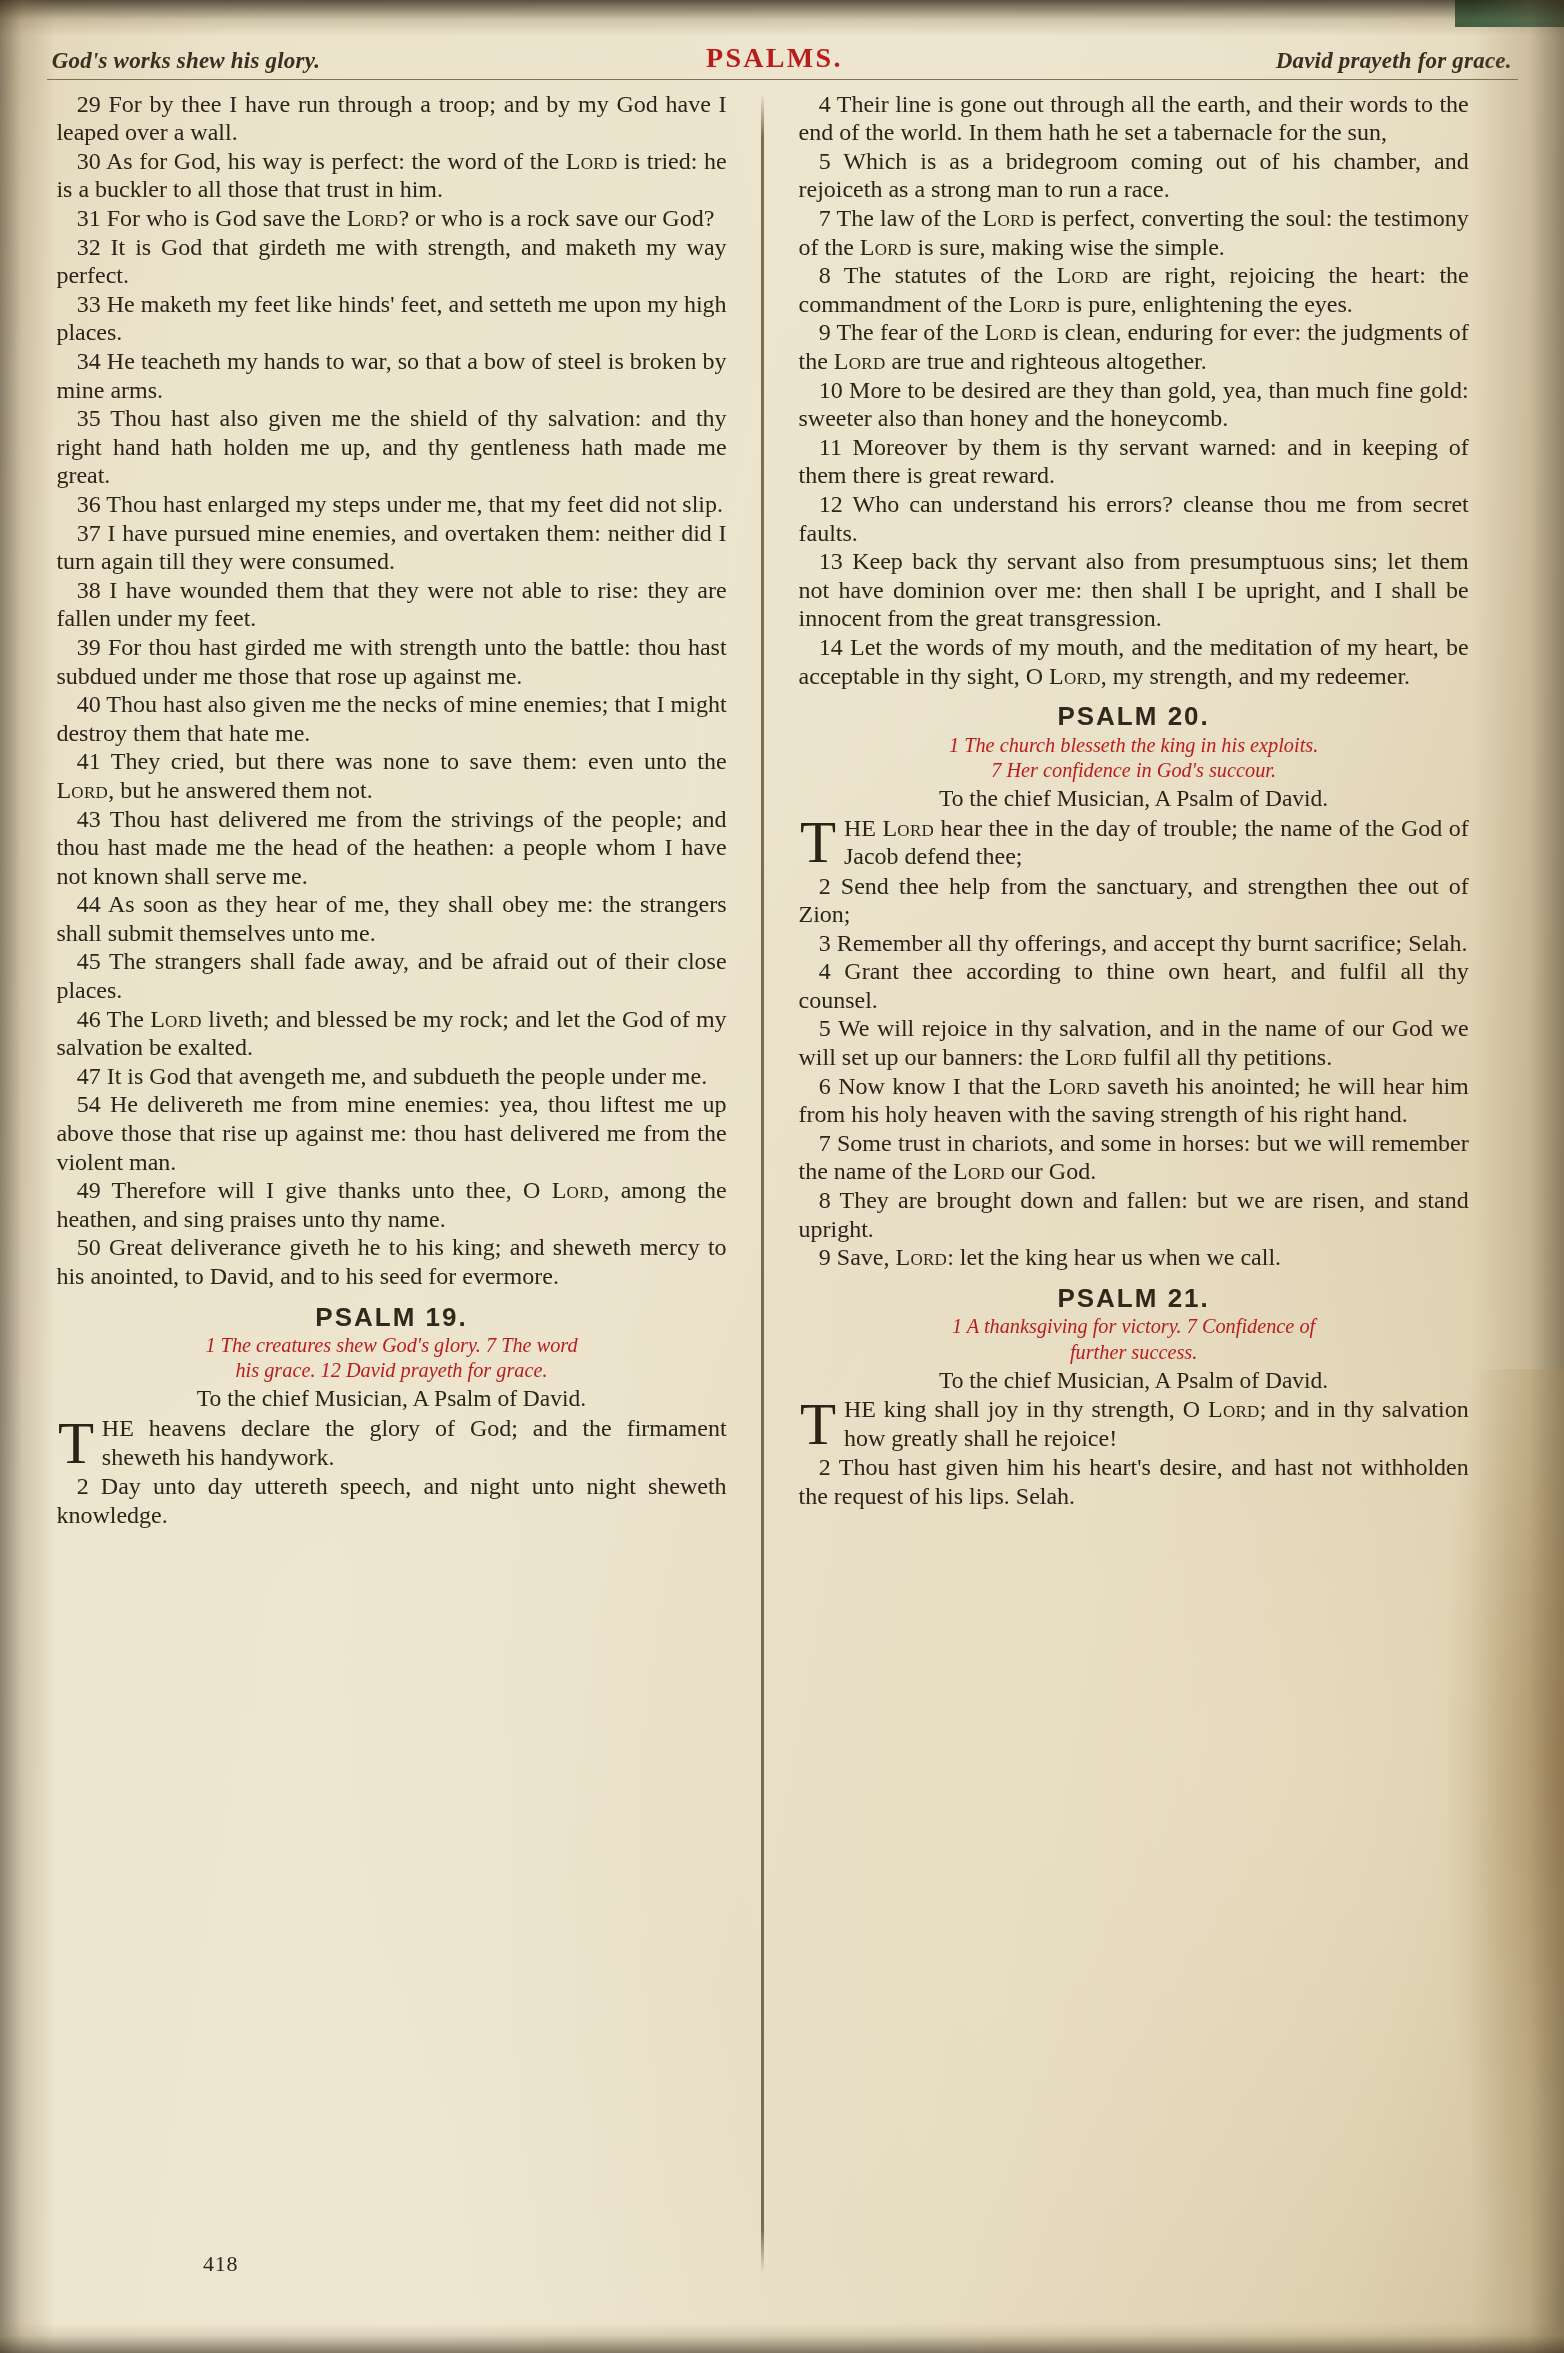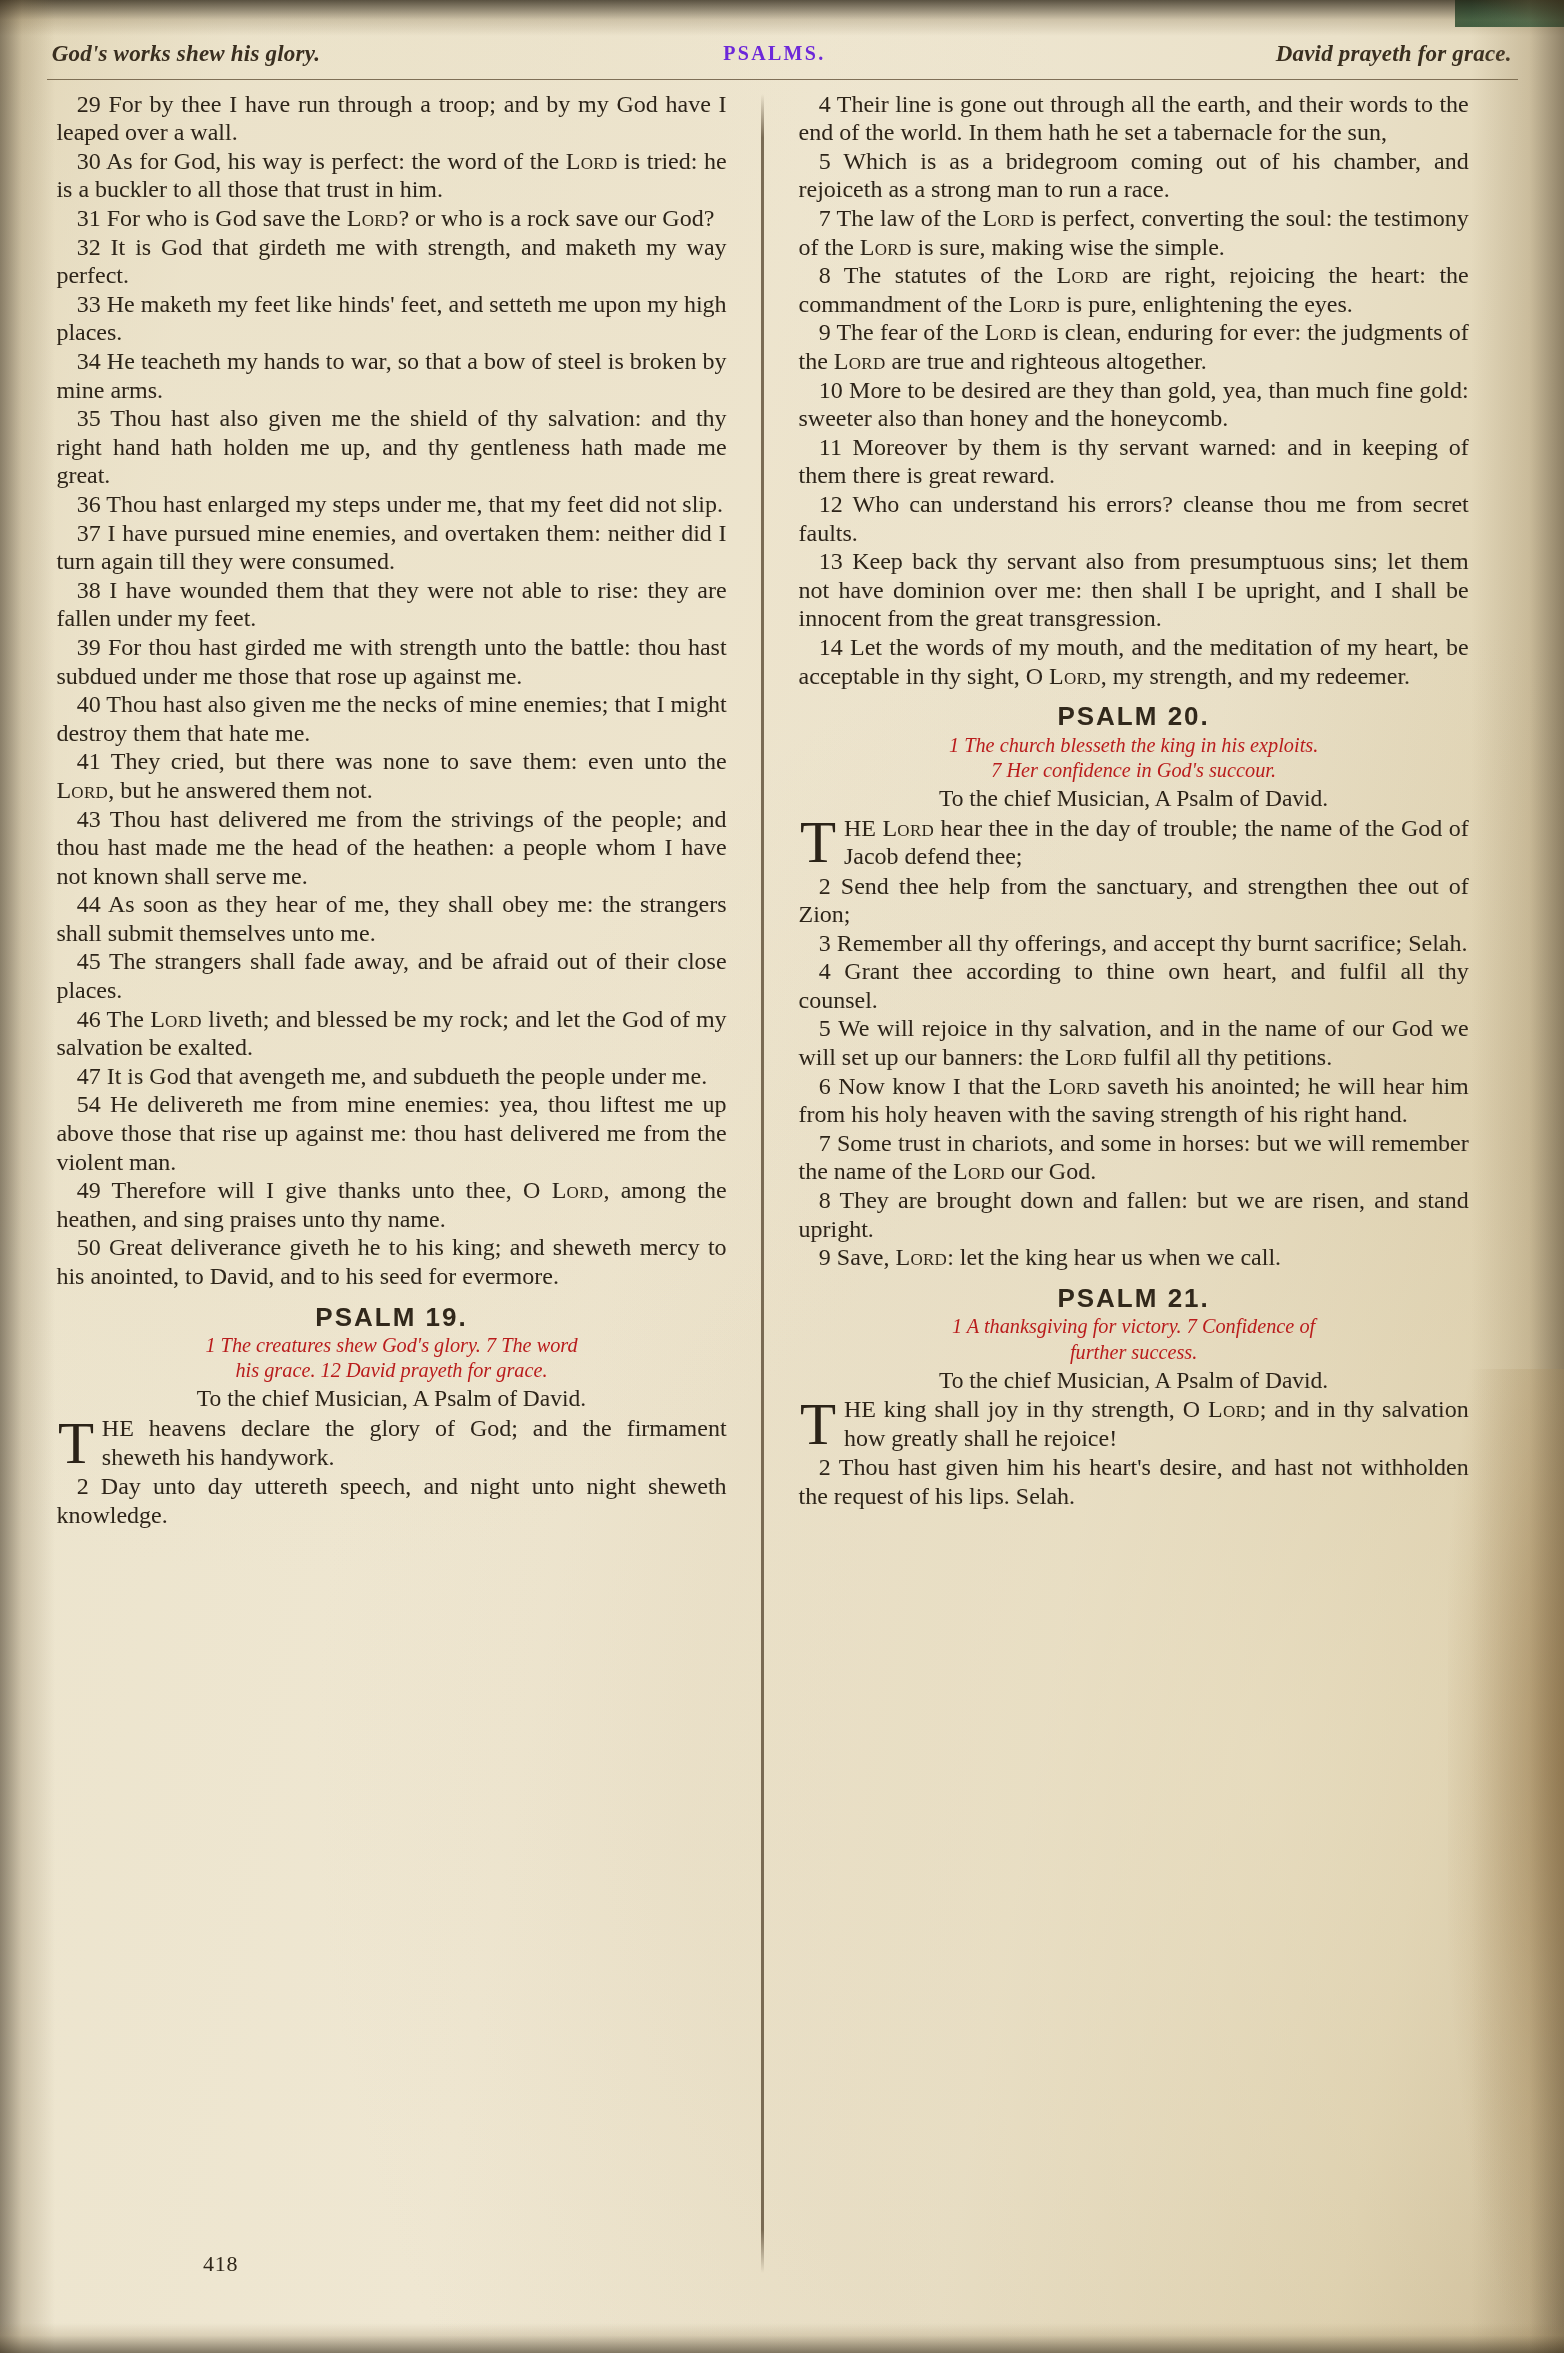--- a/index.html
+++ b/index.html
@@ -67,39 +67,39 @@
   .content {
     position: absolute;
     left: 47px;
     top: 33px;
     width: 1471px;
     height: 2293px;
   }
   
   .running-head {
     display: flex;
-    align-items: center;
+    align-items: flex-end;
     justify-content: space-between;
     padding: 0 6.3px 0 4.7px;
     height: 41px;
     gap: 32px;
   }
   .rh-left, .rh-right {
     font-style: italic;
     font-size: 23px;
     letter-spacing: 0.2px;
     font-family: "Liberation Serif", serif;
     font-weight: 600;
     color: #3a2f20;
   }
   .rh-center {
-    font-size: 20px;
+    font-size: 28px;
     letter-spacing: 2.3px;
     font-weight: 700;
-    color: #6d28d9;
+    color: #b91c1c;
     margin-left: -47px;
   }
   .rule {
     height: 1.6px;
     background: #6b5b42;
     opacity: 0.85;
     margin: 4.7px 0 9.4px 0;
   }
   .cols {
     position: relative;

